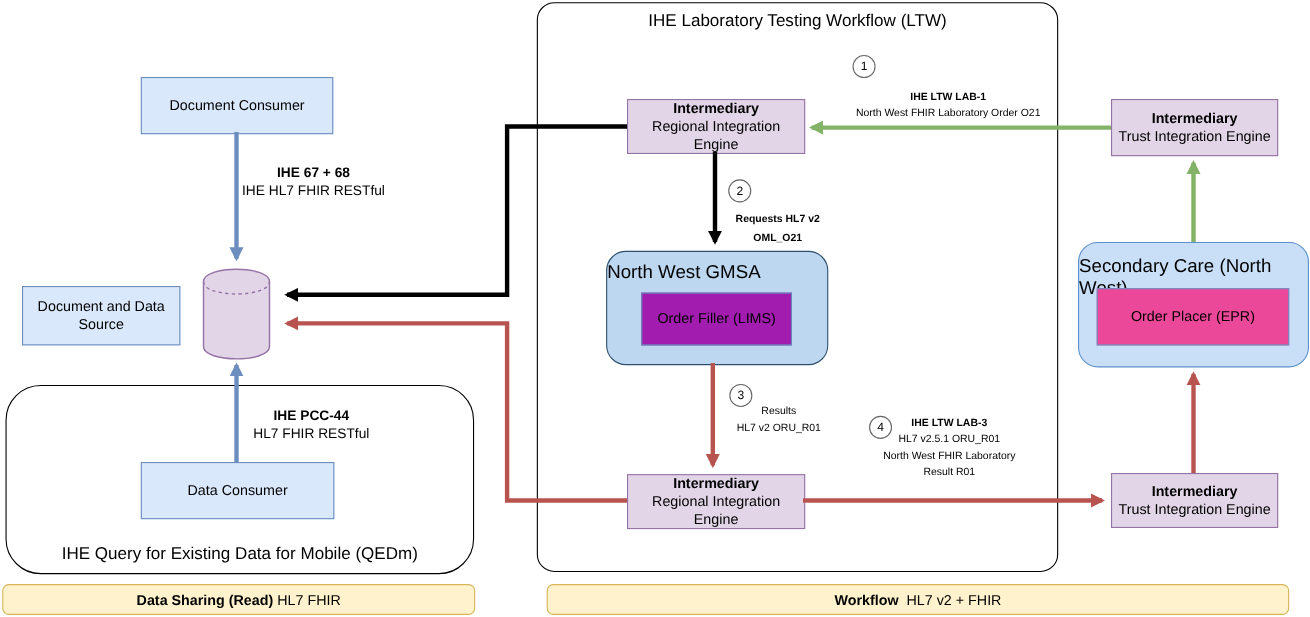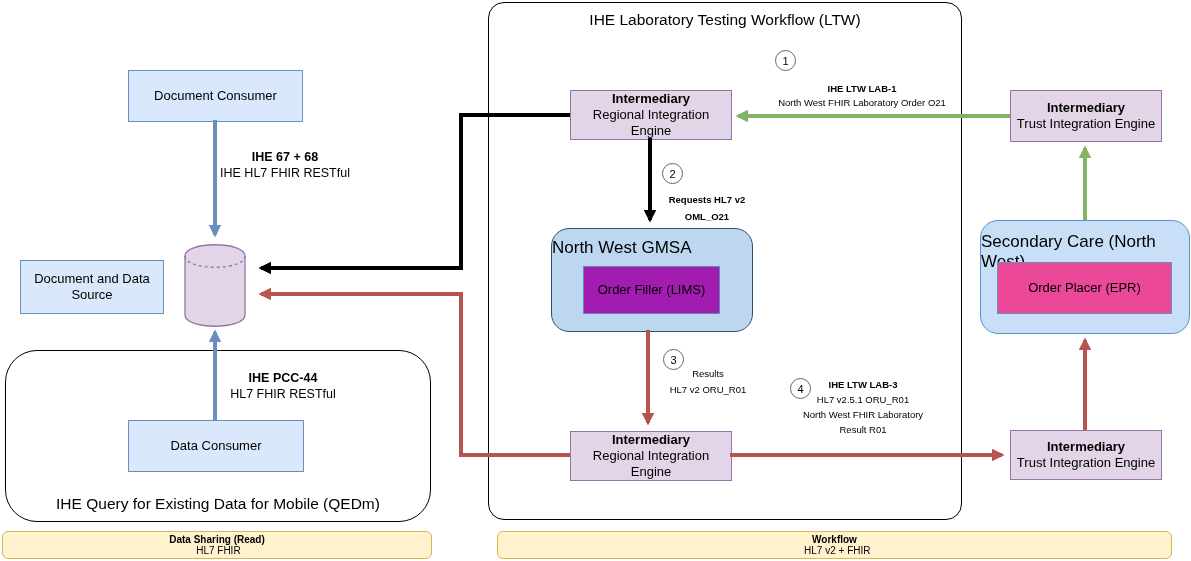--- a/index.html
+++ b/index.html
@@ -11,21 +11,21 @@
   .ctitle{position:absolute;left:0;right:0;text-align:center;font-size:15.5px;}
   .box{position:absolute;display:flex;flex-direction:column;align-items:center;justify-content:center;
        text-align:center;font-size:13px;line-height:16px;}
   .blue{background:#DAE8FC;border:1.3px solid #6C8EBF;}
   .purple{background:#E1D5E7;border:1.3px solid #9673A6;}
   .bold{font-weight:bold;}
   .prewrap{white-space:pre-line;}
   .roundgrp{position:absolute;border-radius:18px;}
   .grptitle{position:absolute;left:0;right:0;top:9px;text-align:left;font-size:17px;}
   .banner{position:absolute;height:26px;background:#FFF2CC;border:1.5px solid #D6B656;border-radius:6px;
-          display:flex;align-items:center;justify-content:center;font-size:10px;flex-direction:column;}
+          display:flex;align-items:center;justify-content:center;font-size:13px;}
   .banner span{white-space:pre;}
   .stepcircle{position:absolute;width:19px;height:19px;border-radius:50%;border:1px solid #666;background:#fff;
               display:flex;align-items:center;justify-content:center;font-size:11px;}
   .steplabel{position:absolute;text-align:center;font-size:9.5px;line-height:15px;}
   .arrowlabel{position:absolute;text-align:center;font-size:12.5px;line-height:16px;}
   svg.overlay{position:absolute;left:0;top:0;pointer-events:none;}
 </style>
 </head>
 <body>
 

